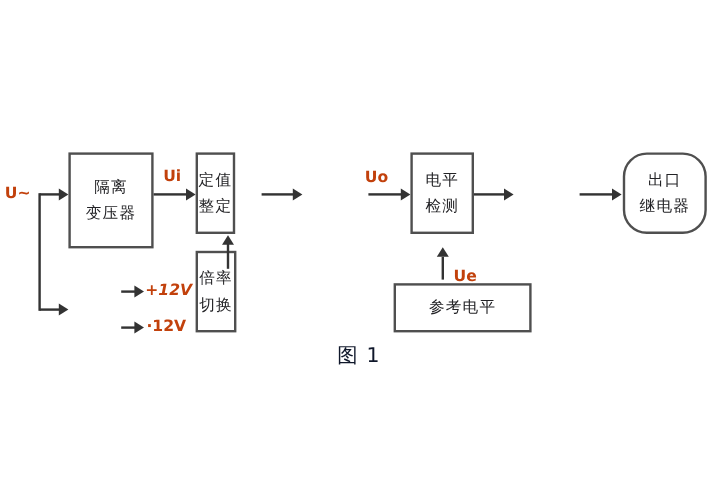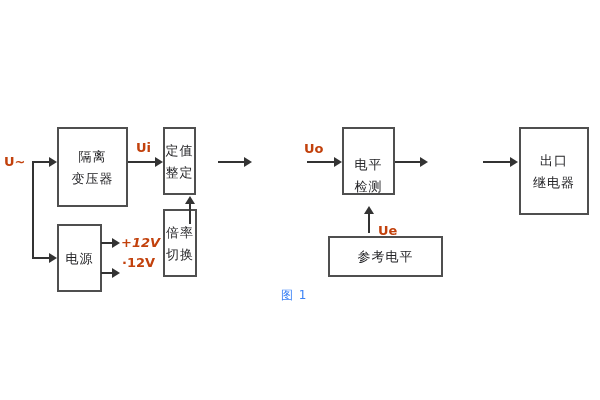--- a/index.html
+++ b/index.html
@@ -14,21 +14,21 @@
     display:flex;flex-direction:column;align-items:center;justify-content:center;
     gap:9px;
     color:#232326;font-size:13px;line-height:1;letter-spacing:1px;
   }
   .box span{white-space:nowrap;}
   .lbl{
     position:absolute;color:#c2410c;font-size:13px;font-weight:600;
     line-height:1;white-space:nowrap;
   }
   .cap{
-    position:absolute;color:#3b82f6;font-size:12px;line-height:1;white-space:nowrap;
+    position:absolute;color:#0f172a;font-size:17px;line-height:1;white-space:nowrap;
     letter-spacing:1px;
   }
   .hline{position:absolute;height:2px;background:#333;}
   .vline{position:absolute;width:2px;background:#333;}
   .ah-r{position:absolute;width:0;height:0;
     border-top:5px solid transparent;border-bottom:5px solid transparent;
     border-left:8px solid #333;}
   .ah-u{position:absolute;width:0;height:0;
     border-left:5px solid transparent;border-right:5px solid transparent;
     border-bottom:8px solid #333;}
@@ -42,50 +42,47 @@
     <span>隔离</span>
     <span>变压器</span>
   </div>
 
   <div class="box" style="left:163px;top:127px;width:33px;height:68px;">
     <span>定值</span>
     <span>整定</span>
   </div>
 
 
-  <div class="box" style="left:342px;top:127px;width:53px;height:68px;justify-content:flex-end;">
+  <div class="box" style="left:342px;top:127px;width:53px;height:68px;">
     <span>电平</span>
     <span>检测</span>
   </div>
 
 
-  <div class="box" style="left:519px;top:127px;width:70px;height:88px;">
+  <div class="box" style="left:519px;top:127px;width:70px;height:68px;border-radius:20px;">
     <span>出口</span>
     <span>继电器</span>
   </div>
 
-  <div class="box" style="left:57px;top:224px;width:45px;height:68px;">
-    <span>电源</span>
-  </div>
 
   <div class="box" style="left:163px;top:209px;width:34px;height:68px;">
     <span>倍率</span>
     <span>切换</span>
   </div>
 
   <div class="box" style="left:328px;top:236px;width:115px;height:41px;">
     <span>参考电平</span>
   </div>
 
   <span class="lbl" style="left:4px;top:155px;">U~</span>
   <span class="lbl" style="left:136px;top:141px;">Ui</span>
   <span class="lbl" style="left:304px;top:142px;">Uo</span>
   <span class="lbl" style="left:378px;top:224px;">Ue</span>
   <span class="lbl" style="left:121px;top:236px;font-style:italic;">+12V</span>
-  <span class="lbl" style="left:122px;top:256px;">·12V</span>
+  <span class="lbl" style="left:122px;top:266px;">·12V</span>
 
   <span class="cap" style="left:281px;top:289px;">图 1</span>
 
   <div class="vline" style="left:32px;top:161px;height:98px;"></div>
   <div class="hline" style="left:33px;top:161px;width:17px;"></div>
   <div class="ah-r" style="left:49px;top:157px;"></div>
   <div class="hline" style="left:33px;top:257px;width:17px;"></div>
   <div class="ah-r" style="left:49px;top:253px;"></div>
 
   <div class="hline" style="left:128px;top:161px;width:28px;"></div>

